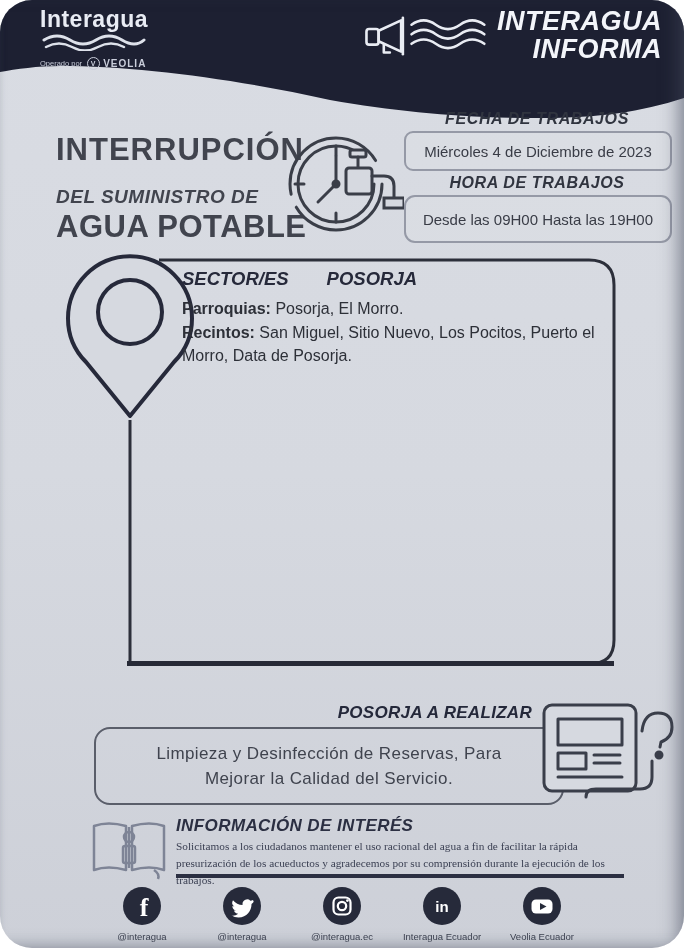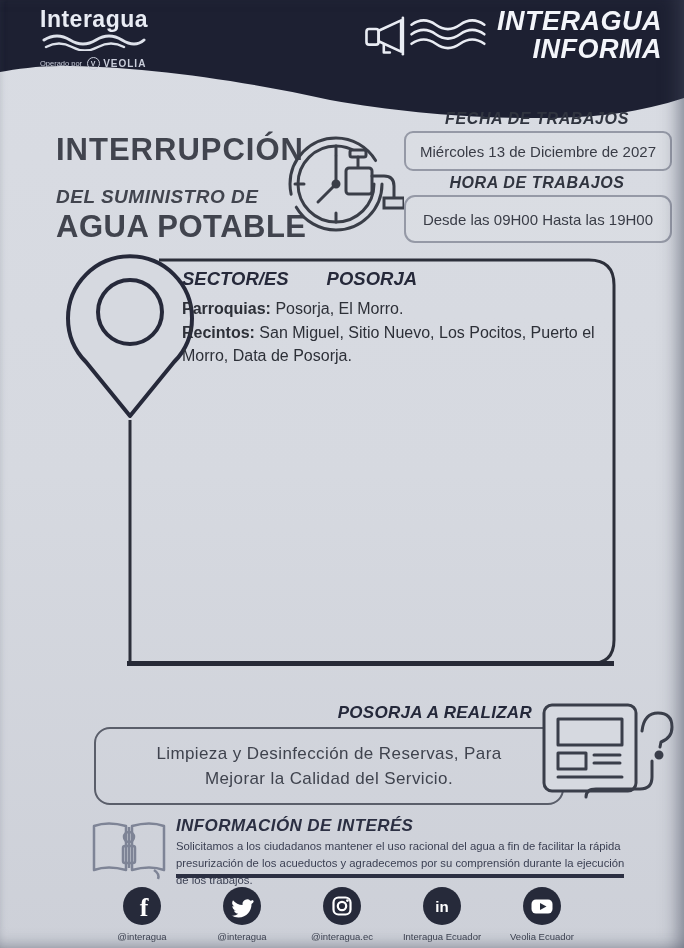--- a/index.html
+++ b/index.html
@@ -1,19 +1,20 @@
 <!DOCTYPE html>
 <html><head>
 <meta charset="utf-8">
 <style>
   html,body{margin:0;padding:0;}
   .stage{
     position:relative;width:684px;height:948px;overflow:hidden;
     font-family:"Liberation Sans", sans-serif;
     background:linear-gradient(180deg,#d9dce3 0%,#d6d9e0 50%,#cdd0d8 100%);
+    border-radius:32px;
   }
   .stage::after{
     content:"";position:absolute;inset:0;pointer-events:none;z-index:50;
     box-shadow:inset -16px 0 18px -10px rgba(70,75,92,.55),
                inset 0 -12px 16px -10px rgba(70,75,92,.4),
                inset 4px 0 10px -8px rgba(70,75,92,.35);
   }
   .abs{position:absolute;}
   
   .hdr-svg{left:0;top:0;}
@@ -41,21 +42,21 @@
   .sector-rows{left:182px;top:297px;width:452px;font-size:16px;line-height:1.47;color:#2d3038;}
   .sector-rows p{margin:0;}
   .sector-rows b{font-weight:bold;}
   
   .work-label{left:300px;width:232px;top:703px;text-align:right;font-size:17px;font-weight:bold;font-style:italic;color:#24283a;letter-spacing:.3px;}
   .work-box{left:94px;top:727px;width:466px;height:74px;border:2.5px solid #5a5e6a;border-radius:16px;
     display:flex;align-items:center;justify-content:center;}
   .work-text{width:400px;text-align:center;font-size:17px;line-height:1.5;color:#3f434e;letter-spacing:.4px;}
   
   .info-title{left:176px;top:816px;font-size:17px;font-weight:bold;font-style:italic;color:#2b2f42;letter-spacing:.4px;}
-  .info-text{left:176px;top:838px;width:452px;font-size:11.3px;line-height:1.5;color:#3a3f52;}
+  .info-text{left:176px;top:838px;width:452px;font-size:11.3px;line-height:1.5;color:#3a3f52;font-family:Liberation Serif, serif;}
   .info-underline{left:176px;top:874px;width:448px;height:3.5px;background:#2b2f42;}
   
   .social-row{left:0;right:0;top:886px;display:flex;justify-content:center;gap:14px;}
   .social-item{width:86px;display:flex;flex-direction:column;align-items:center;}
   .social-handle{margin-top:5px;font-size:9.5px;color:#3c4150;}
 </style>
 </head>
 <body>
 
 <div class="stage">
@@ -116,21 +117,21 @@
       <rect x="68" y="24" width="16" height="7" rx="2" fill="#d6d9e0"></rect>
       <path d="M76,31 V42"></path>
       <rect x="64" y="42" width="26" height="26" rx="3" fill="#d6d9e0"></rect>
       <path d="M90,50 h12 q10,0 10,10 v12"></path>
       <path d="M102,72 h20 v10 h-20 z" fill="#d6d9e0"></path>
     </g>
   </svg>
 
   <div class="abs sched-label" style="top:110px;">FECHA DE TRABAJOS</div>
   <div class="abs sched-box" style="top:131px;height:36px;">
-    <span>Miércoles 13 de Diciembre de 2027</span>
+    <span>Miércoles 4 de Diciembre de 2023</span>
   </div>
   <div class="abs sched-label" style="top:174px;">HORA DE TRABAJOS</div>
   <div class="abs sched-box" style="top:195px;height:44px;border-radius:11px;">
     <span>Desde las 09H00 Hasta las 19H00</span>
   </div>
 
   <svg class="abs" style="left:55px;top:250px;" width="575" height="458" viewBox="0 0 575 458">
     <path d="M104,10 H534 Q559,10 559,35 V390 Q559,414 534,414 H75 L75,170" fill="none" stroke="#2c2f3a" stroke-width="3"></path>
     <path d="M72,413.5 H559" stroke="#262936" stroke-width="5" fill="none"></path>
     <g fill="none" stroke="#26293a" stroke-width="4" stroke-linejoin="round">

